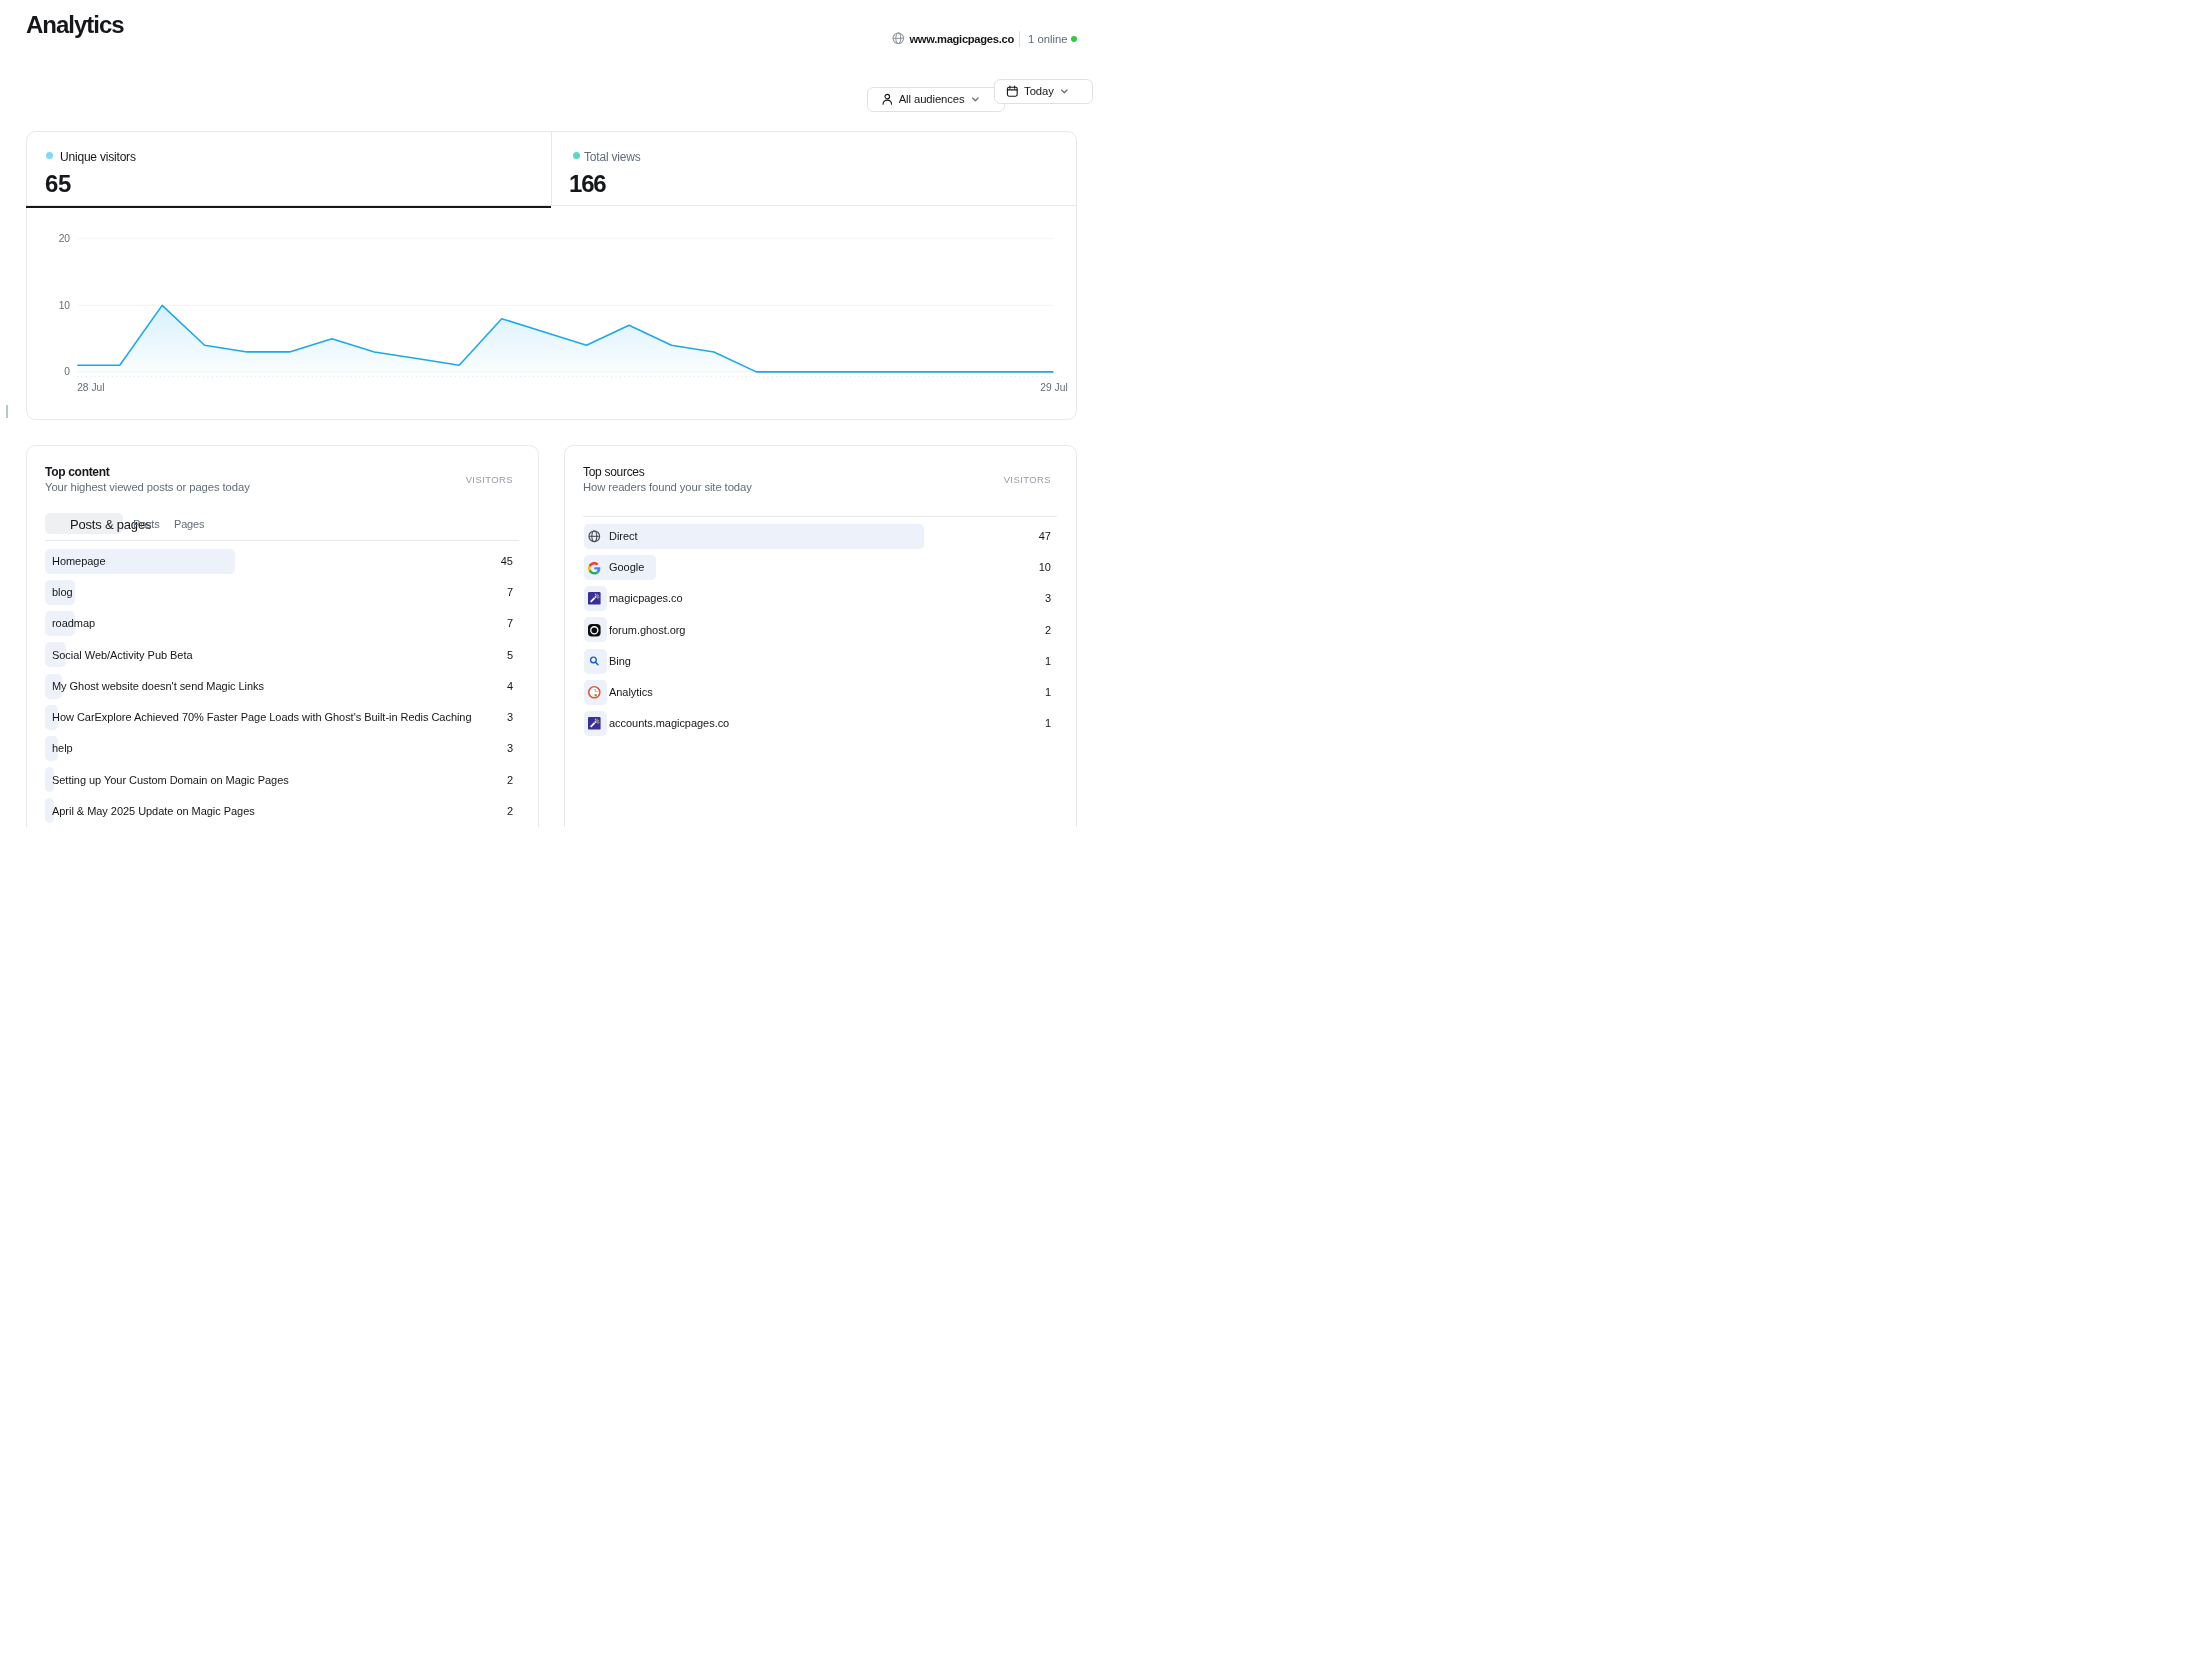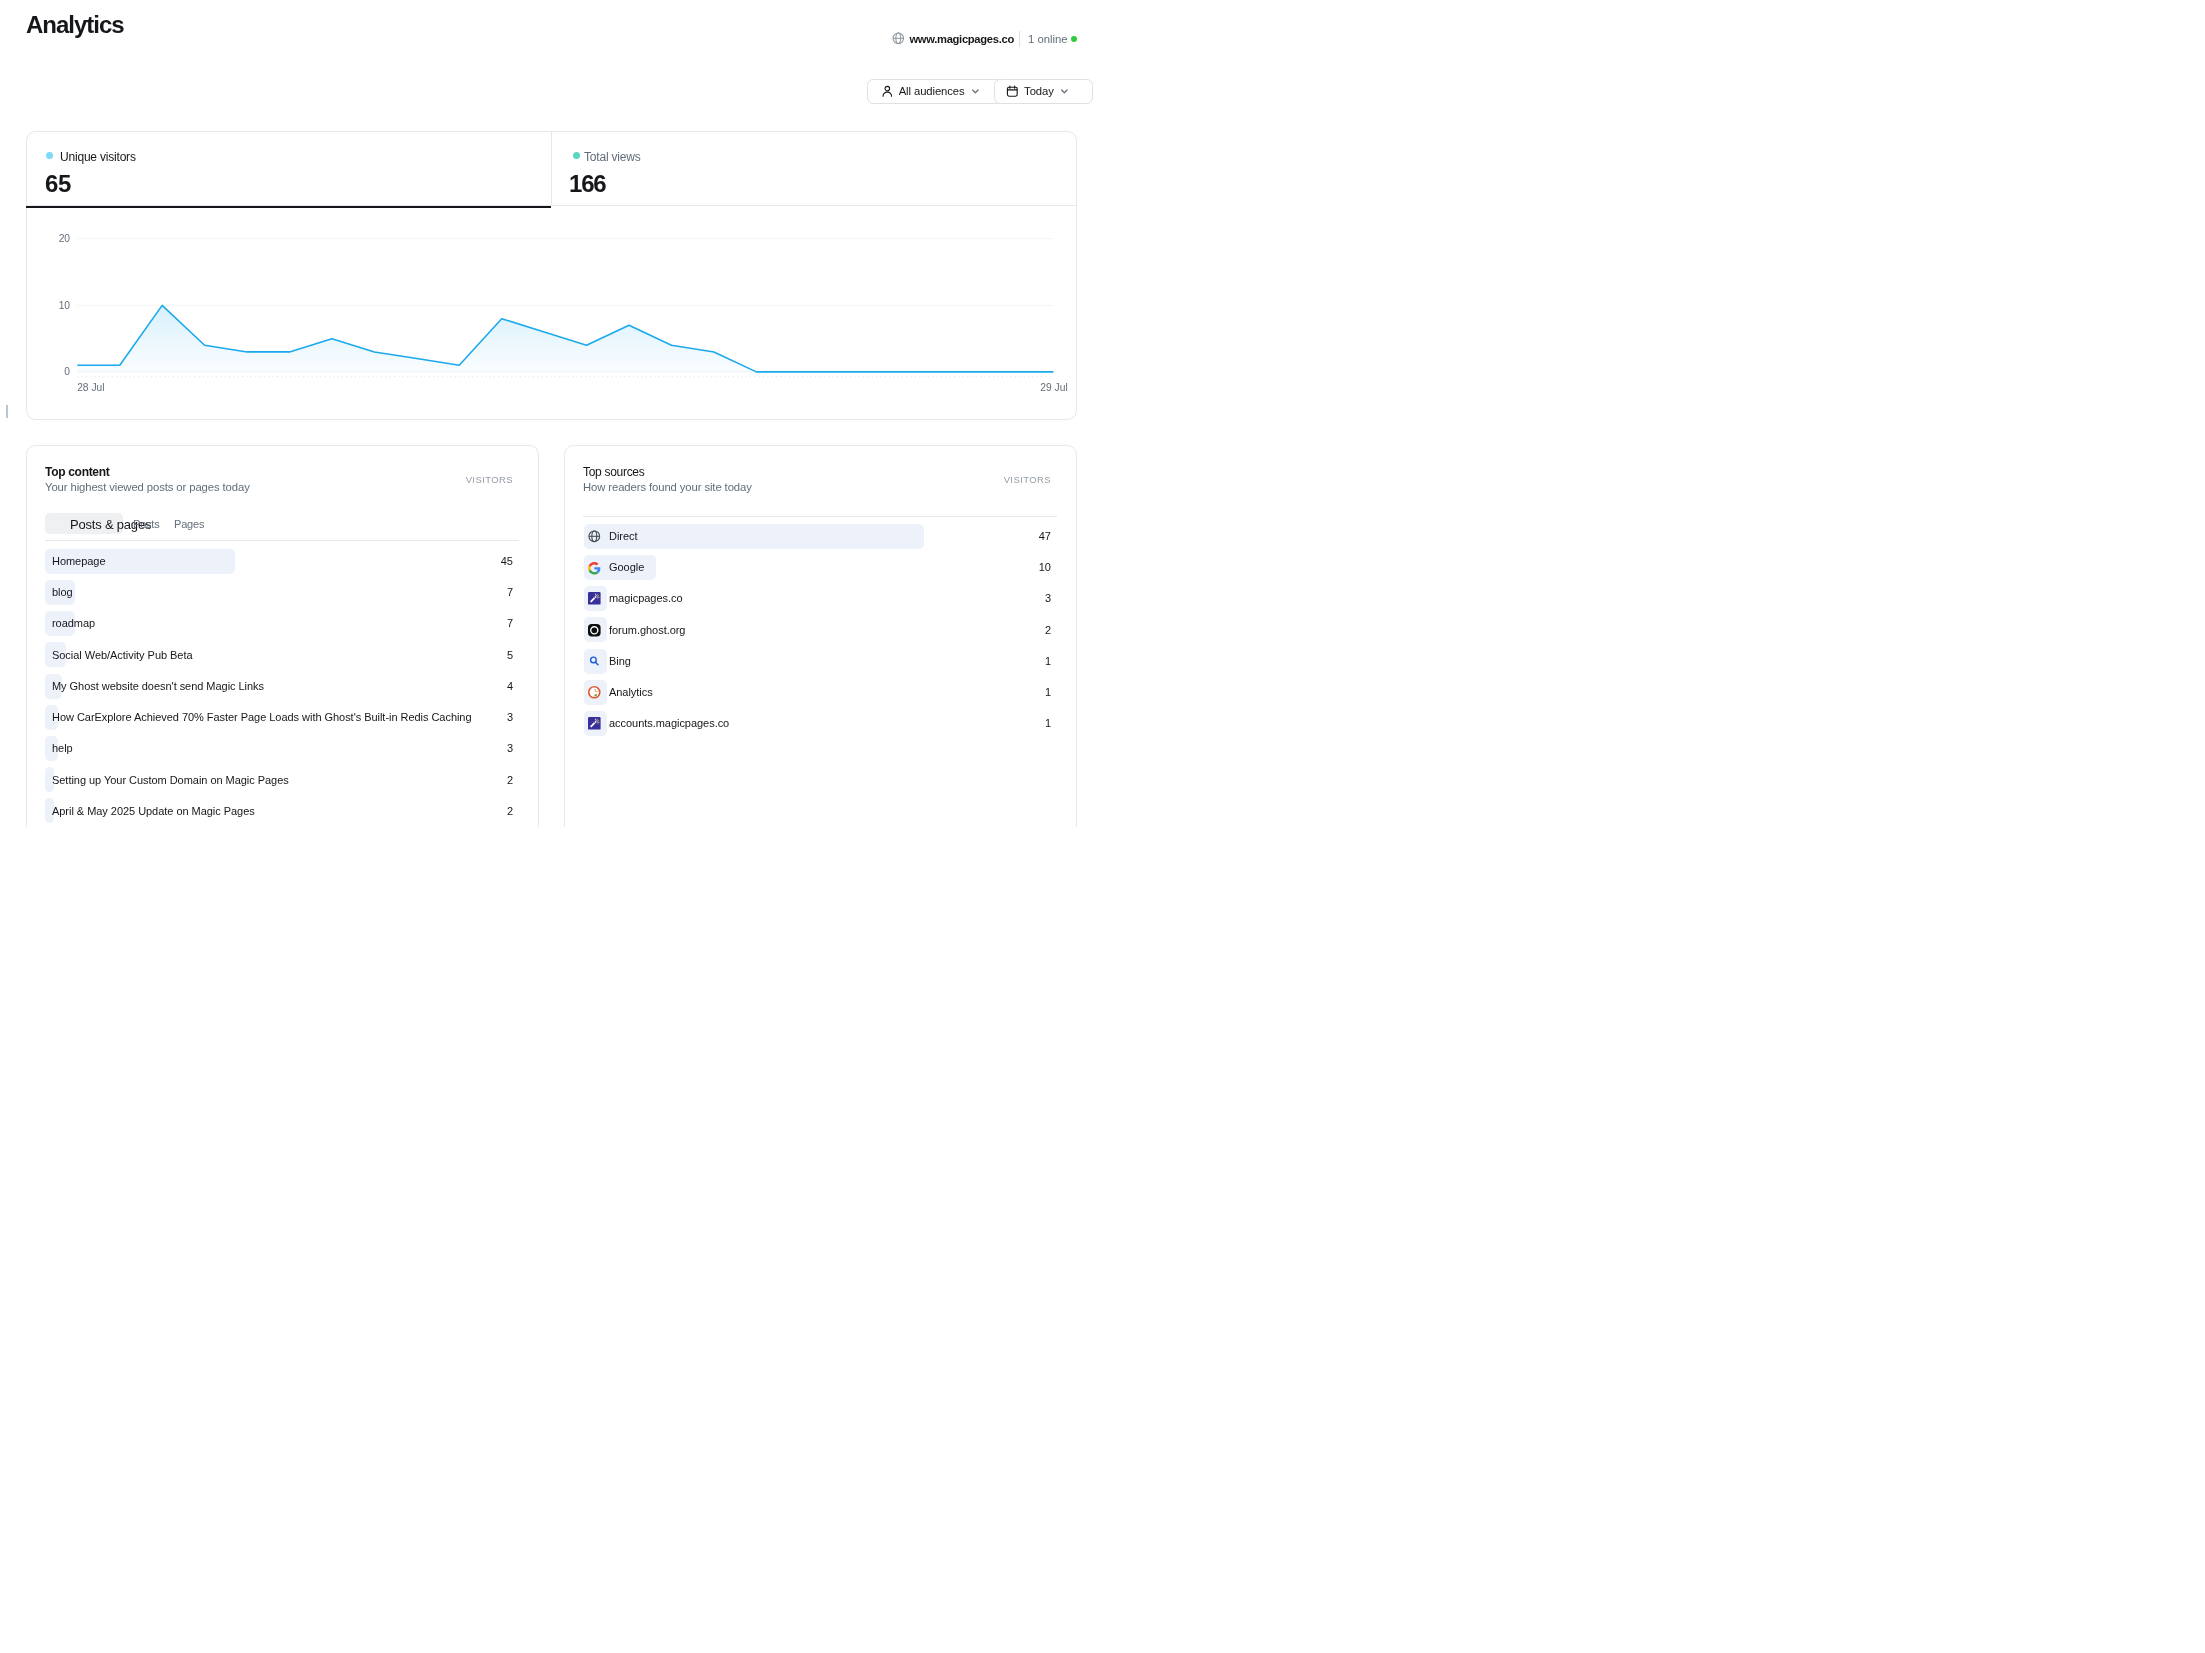--- a/index.html
+++ b/index.html
@@ -30,21 +30,21 @@
       <ellipse cx="8" cy="8" rx="3.1" ry="6.7"></ellipse>
       <path d="M1.3 8h13.4"></path>
     </svg>
     <span class="abs" style="left:17.4px; top:0.8px; font-size:11.2px; font-weight:700; letter-spacing:-0.3px; color:#15171a;">www.magicpages.co</span>
     <span class="abs" style="left:127px; top:-0.8px; width:0.8px; height:16px; background:#dde1e5;"></span>
     <span class="abs" style="left:136px; top:0.8px; font-size:11.3px; color:#626d79;">1 online</span>
     <span class="abs" style="left:179px; top:4px; width:6.3px; height:6.3px; border-radius:50%; background:#2ecc3f;"></span>
   </div>
 
 
-  <div class="btn" style="left:867px; top:79px; width:138px;">
+  <div class="btn" style="left:867px; top:87px; width:138px;">
     <svg style="margin-left:12.6px;" width="12.6" height="12.6" viewBox="0 0 16 16" fill="none" stroke="#15171a" stroke-width="1.4" stroke-linecap="round">
       <circle cx="8" cy="4.6" r="2.9"></circle>
       <path d="M2.6 14.2c0-3 2.4-5.2 5.4-5.2s5.4 2.2 5.4 5.2"></path>
     </svg>
     <span style="margin-left:5.5px;">All audiences</span>
     <svg style="margin-left:6.3px;" width="8.7" height="8.7" viewBox="0 0 11 11" fill="none" stroke="#626d79" stroke-width="1.5" stroke-linecap="round" stroke-linejoin="round">
       <path d="M2 3.8l3.5 3.5L9 3.8"></path>
     </svg>
   </div>
 

